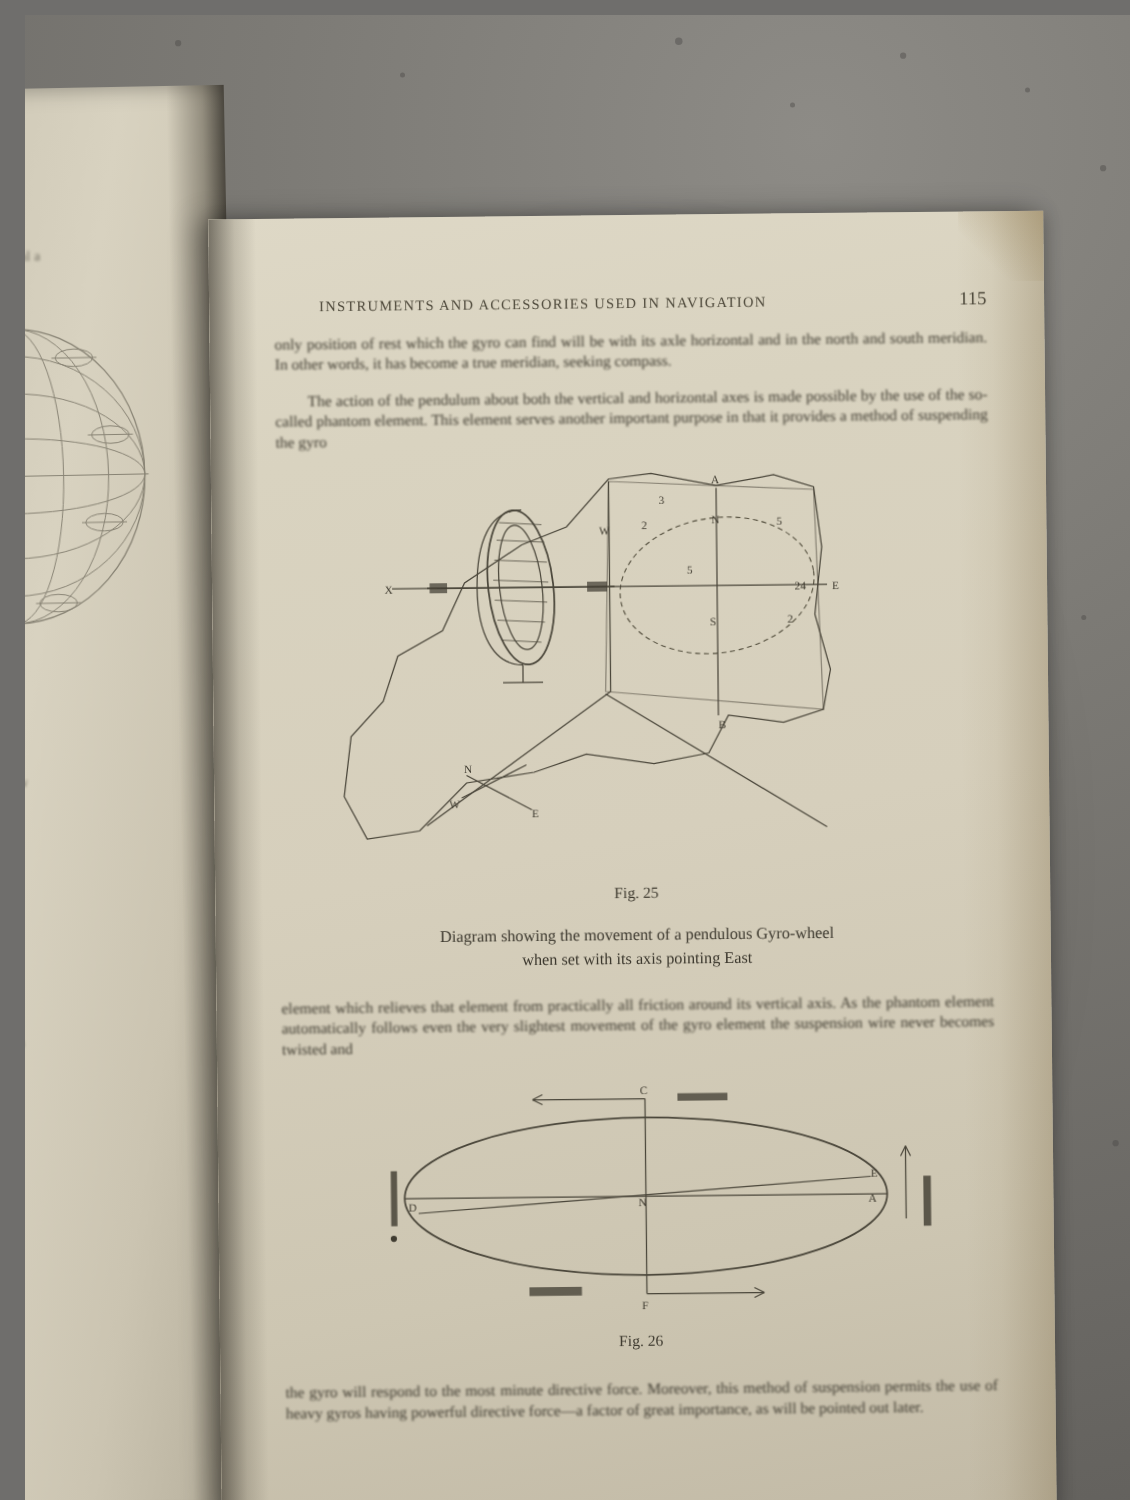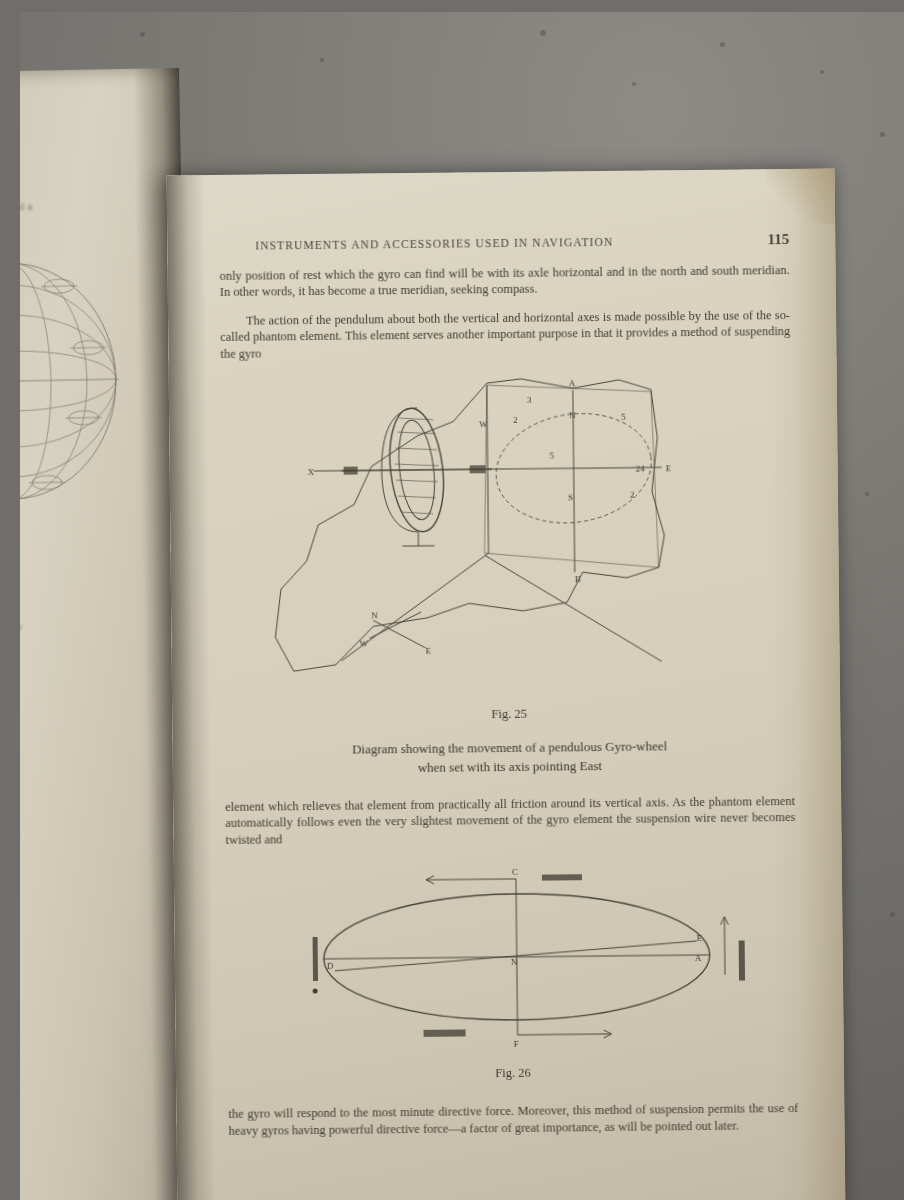--- a/index.html
+++ b/index.html
@@ -119,21 +119,20 @@
     letter-spacing: 1.1px;
     color: #4b4638;
     filter: blur(.55px);
     margin-bottom: 14px;
   }
   .running-head .rh-title { margin-left: 36px; }
   .running-head .rh-page {
     font-size: 15px;
     letter-spacing: 0;
     filter: blur(.35px);
-    font-weight: bold;
   }
 
   p.body {
     margin: 0 0 12px 0;
     font-size: 12.4px;
     line-height: 16.4px;
     color: #403c31;
     text-align: justify;
     filter: blur(.65px);
   }

